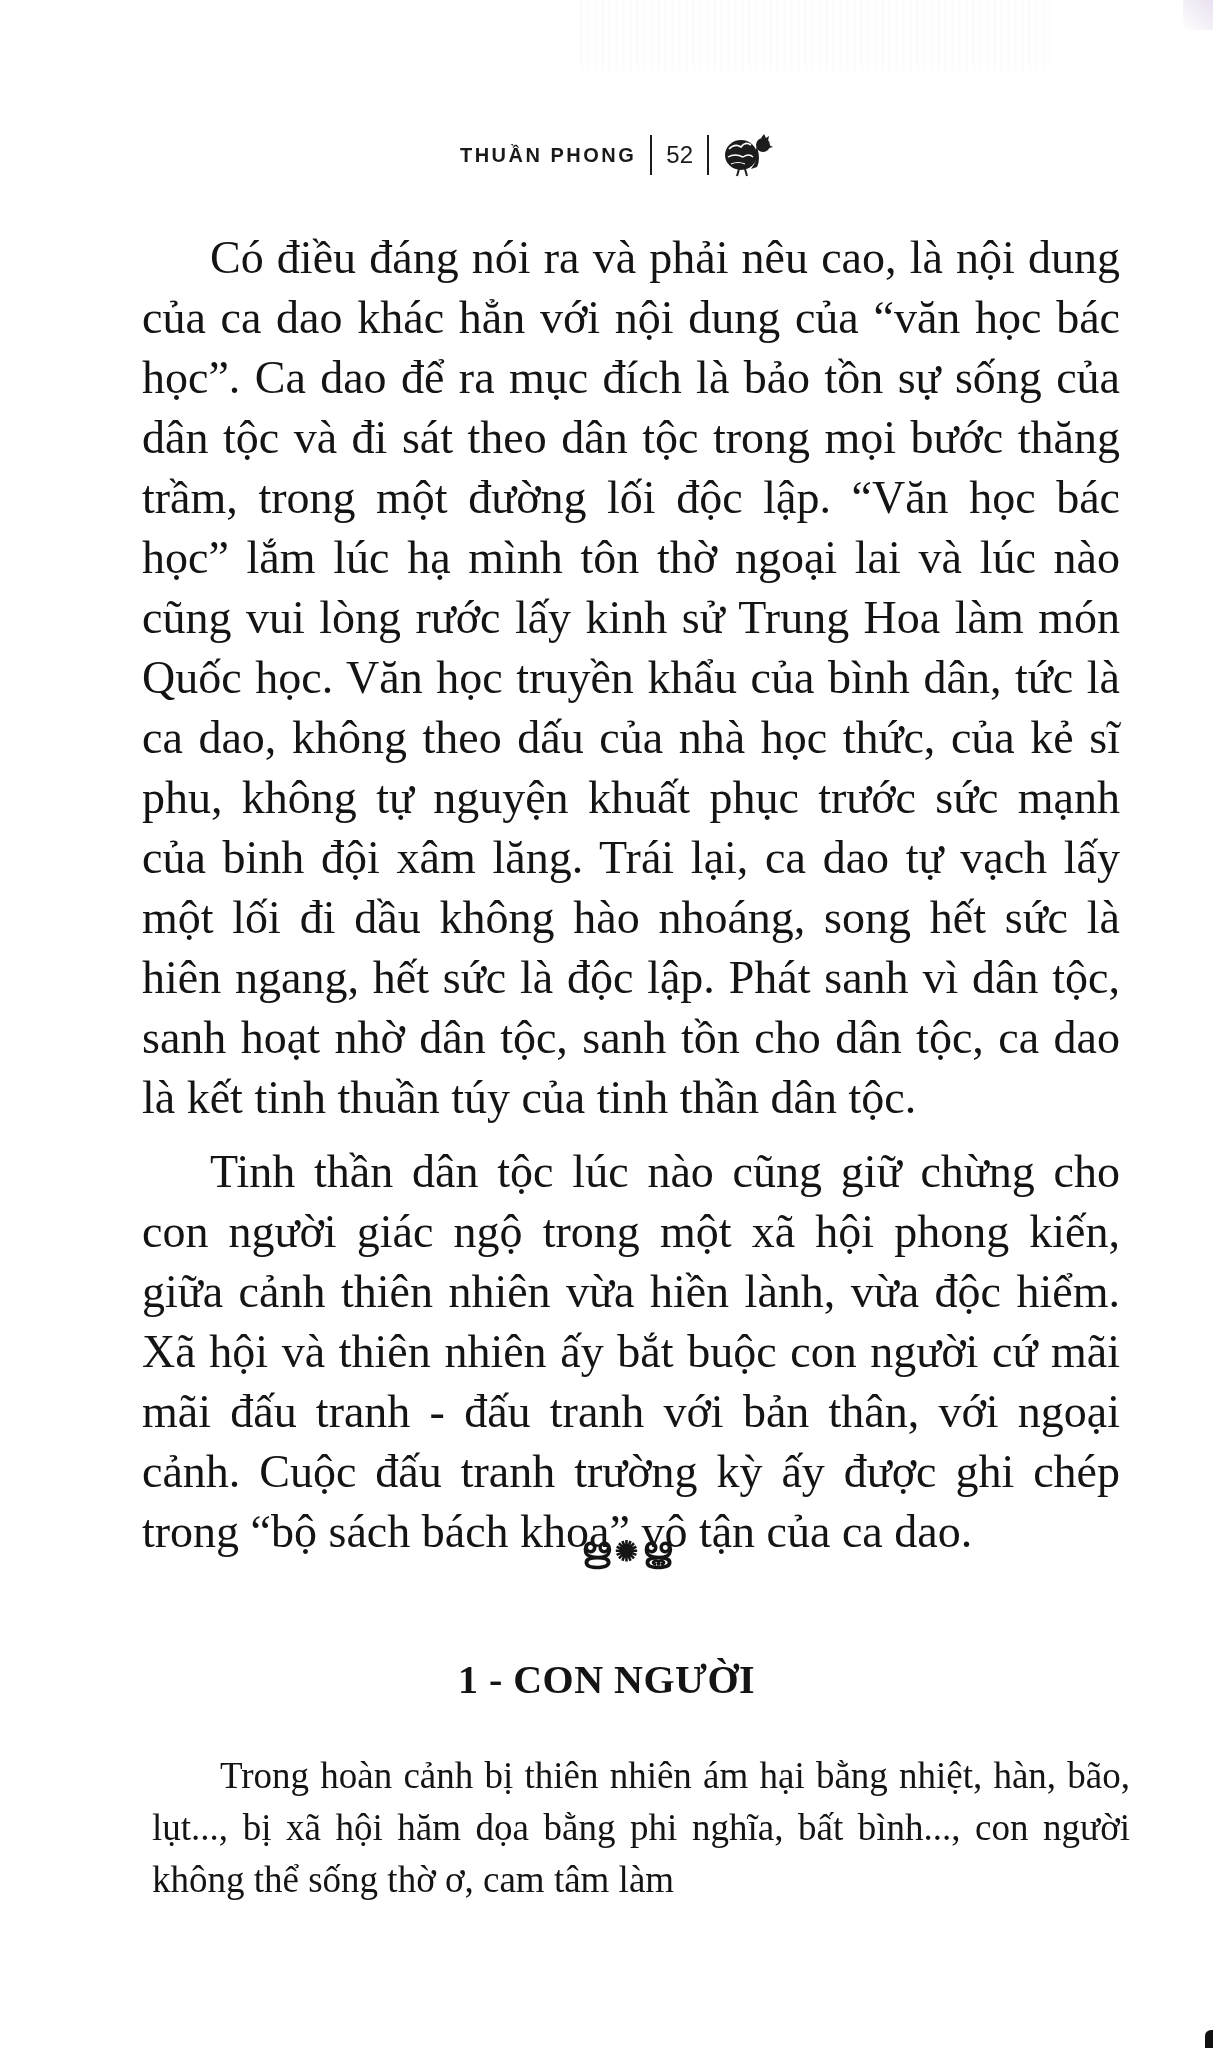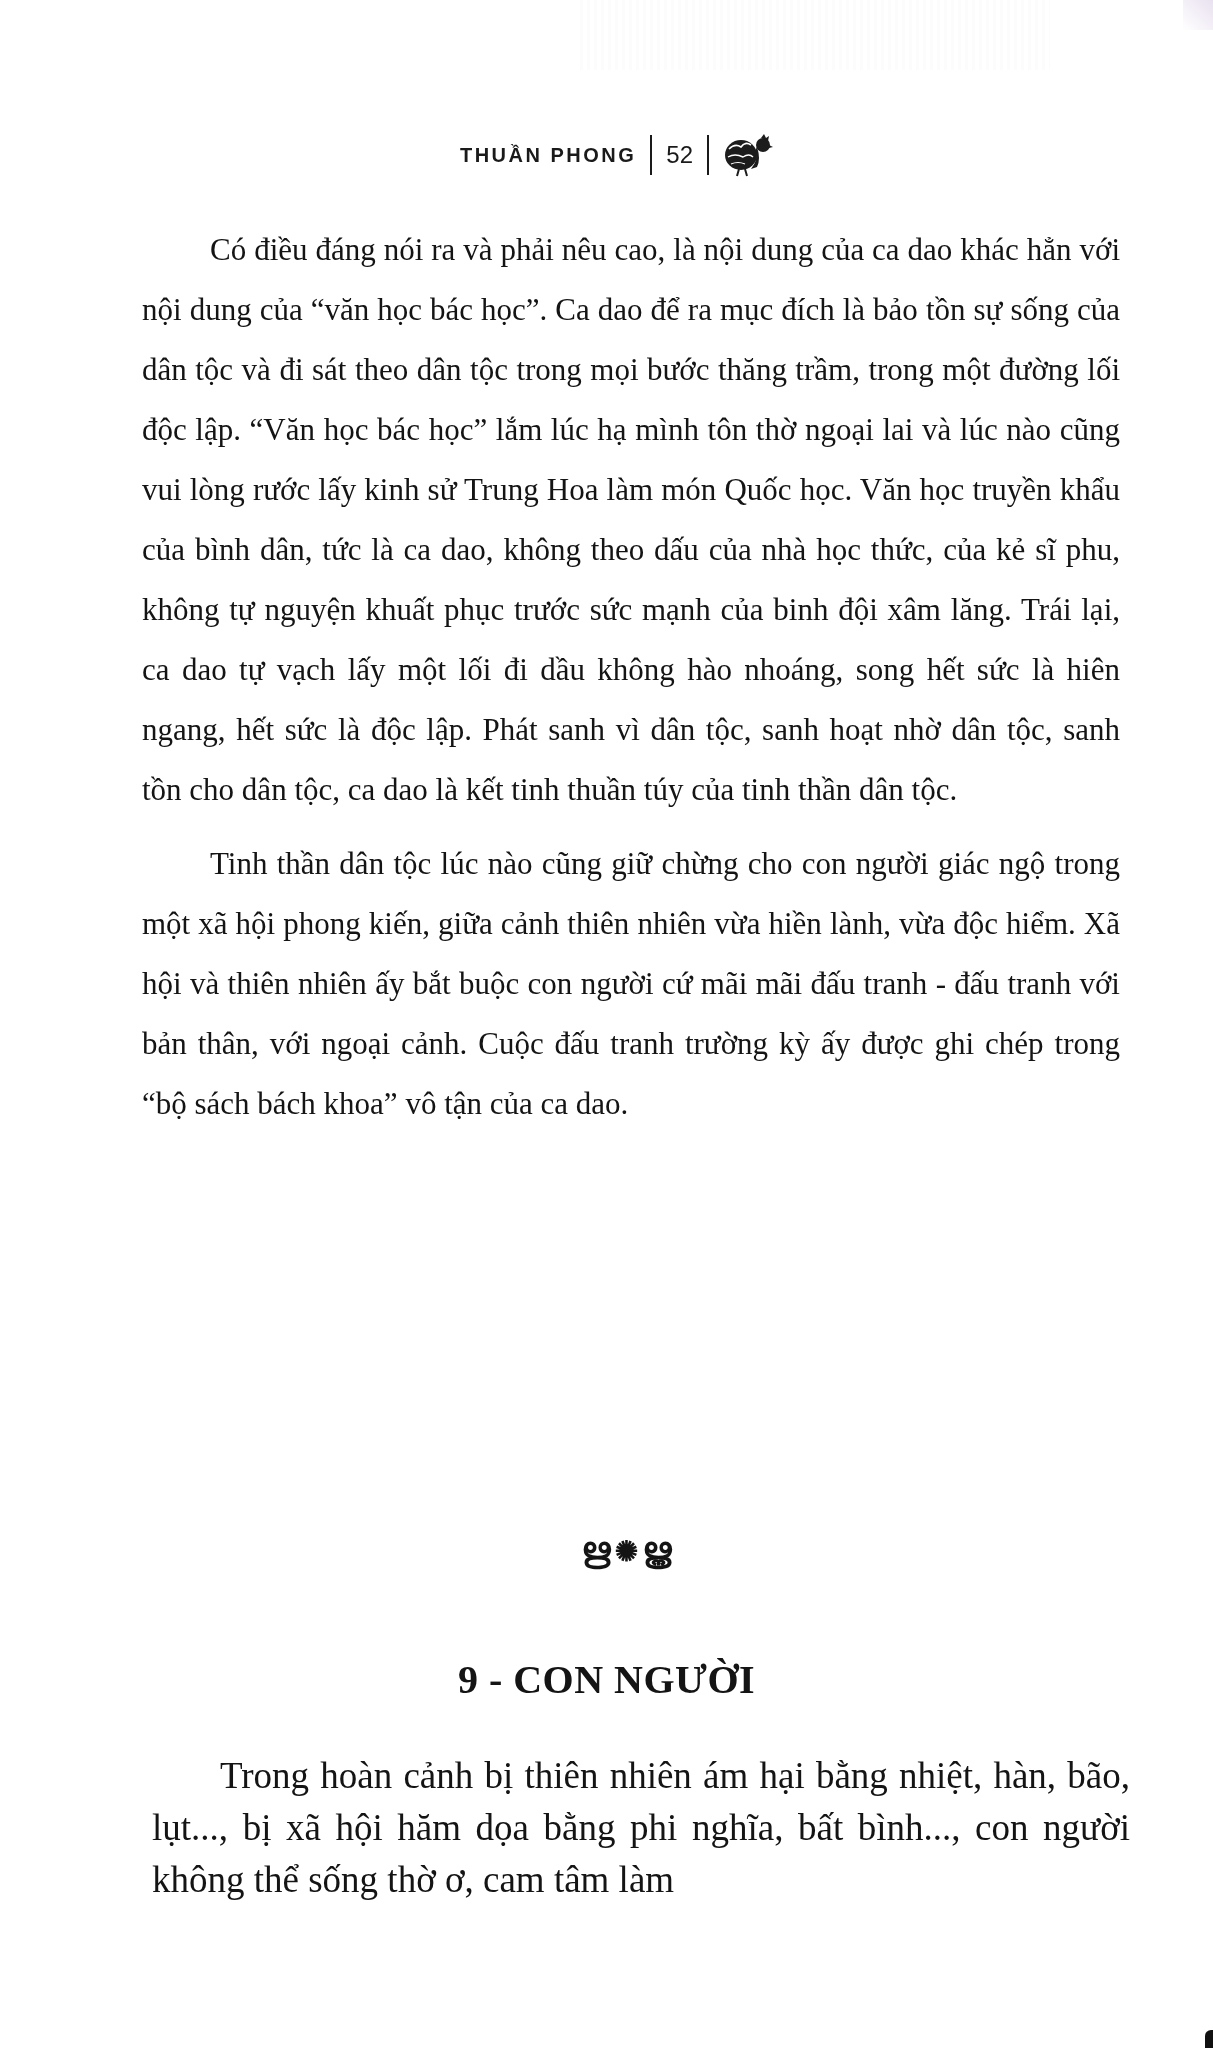--- a/index.html
+++ b/index.html
@@ -61,23 +61,23 @@
       color: #1a1a1a;
     }
     .header .rooster {
       width: 50px;
       height: 44px;
       display: inline-block;
     }
     .text {
       position: absolute;
       left: 142px;
-      top: 220px;
+      top: 228px;
       width: 978px;
-      font-size: 31px;
+      font-size: 46px;
       line-height: 60px;
       text-align: justify;
     }
     .text p {
       margin: 0;
       text-indent: 68px;
     }
     .text .para2 {
       margin-top: 14px;
     }
@@ -159,19 +159,19 @@
 
 <div class="text">
   <p>Có điều đáng nói ra và phải nêu cao, là nội dung của ca dao khác hẳn với nội dung của “văn học bác học”. Ca dao để ra mục đích là bảo tồn sự sống của dân tộc và đi sát theo dân tộc trong mọi bước thăng trầm, trong một đường lối độc lập. “Văn học bác học” lắm lúc hạ mình tôn thờ ngoại lai và lúc nào cũng vui lòng rước lấy kinh sử Trung Hoa làm món Quốc học. Văn học truyền khẩu của bình dân, tức là ca dao, không theo dấu của nhà học thức, của kẻ sĩ phu, không tự nguyện khuất phục trước sức mạnh của binh đội xâm lăng. Trái lại, ca dao tự vạch lấy một lối đi dầu không hào nhoáng, song hết sức là hiên ngang, hết sức là độc lập. Phát sanh vì dân tộc, sanh hoạt nhờ dân tộc, sanh tồn cho dân tộc, ca dao là kết tinh thuần túy của tinh thần dân tộc.</p>
   <p class="para2">Tinh thần dân tộc lúc nào cũng giữ chừng cho con người giác ngộ trong một xã hội phong kiến, giữa cảnh thiên nhiên vừa hiền lành, vừa độc hiểm. Xã hội và thiên nhiên ấy bắt buộc con người cứ mãi mãi đấu tranh - đấu tranh với bản thân, với ngoại cảnh. Cuộc đấu tranh trường kỳ ấy được ghi chép trong “bộ sách bách khoa” vô tận của ca dao.</p>
 </div>
 
 <div class="ornament">
   <span>ഋ</span><span class="mid">✺</span><span>ൠ</span>
 </div>
 
-<div class="section-title">9 - CON NGƯỜI</div>
+<div class="section-title">1 - CON NGƯỜI</div>
 
 <div class="text2">
   <p>Trong hoàn cảnh bị thiên nhiên ám hại bằng nhiệt, hàn, bão, lụt..., bị xã hội hăm dọa bằng phi nghĩa, bất bình..., con người không thể sống thờ ơ, cam tâm làm</p>
 </div>
 
 <div class="corner-mark"></div>
 
 </body></html>

